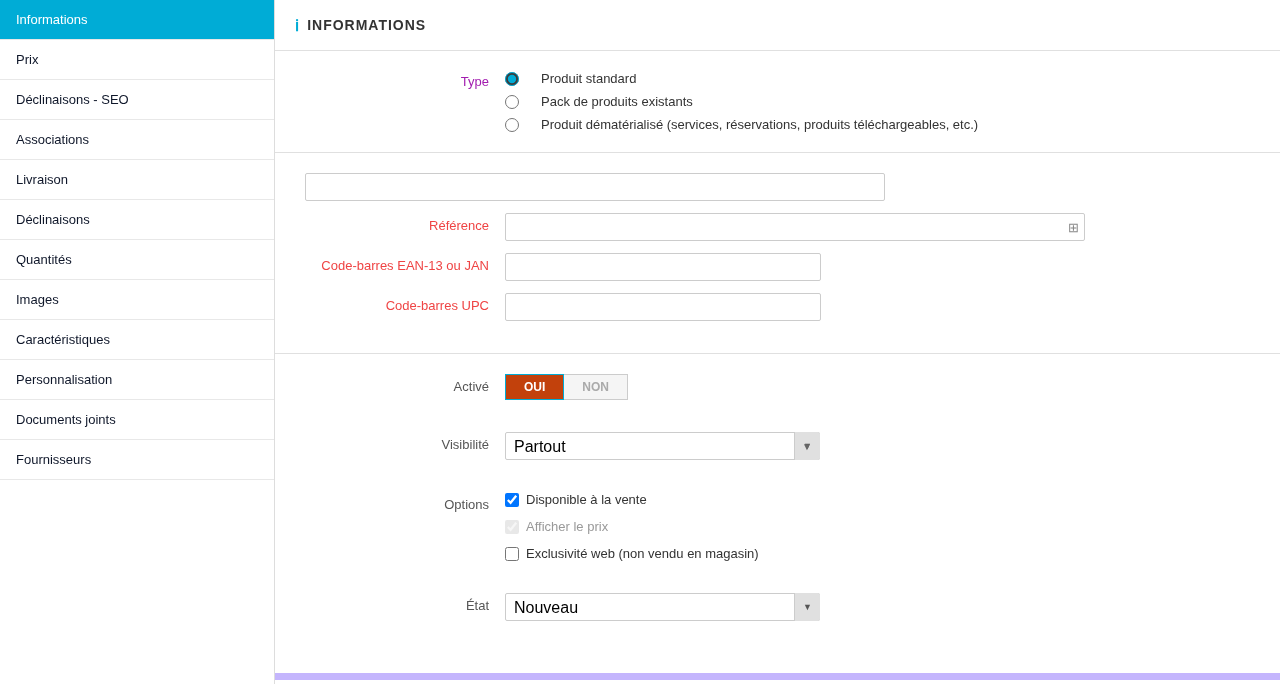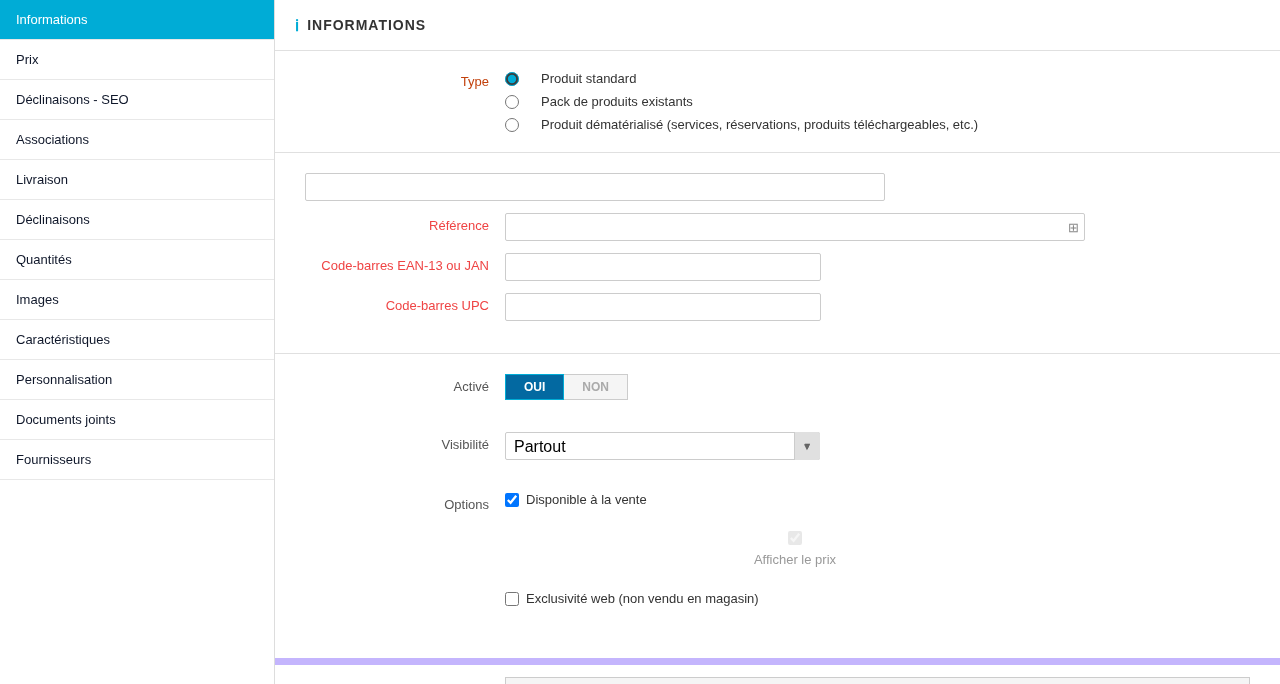--- a/index.html
+++ b/index.html
@@ -137,21 +137,21 @@
     .toggle-btn {
       padding: 5px 18px;
       border: 1px solid #ccc;
       font-size: 12px;
       font-weight: bold;
       cursor: pointer;
       background: #f0f0f0;
       color: #999;
     }
     .toggle-btn.active-yes {
-      background: #0369a1;
+      background: #c2410c;
       color: #fff;
       border-color: #00acd6;
     }
     .toggle-btn.inactive-no {
       background: #f5f5f5;
       color: #aaa;
       border-left: none;
     }
 
     
@@ -201,36 +201,35 @@
     .select-arrow-box::after {
       content: '▼';
       font-size: 9px;
       color: #555;
     }
 
     
     .options-group {
       display: flex;
       flex-direction: column;
-      gap: 24px;
+      gap: 12px;
     }
     .checkbox-option {
       display: flex;
       align-items: center;
       gap: 7px;
       font-size: 13px;
       color: #333;
     }
     .checkbox-option input[type="checkbox"] {
       width: 14px;
       height: 14px;
     }
     .checkbox-option.disabled {
       color: #999;
-      flex-direction: column;
     }
     .checkbox-option.disabled input[type="checkbox"] {
       opacity: 0.5;
     }
     .editor-label {
       min-width: 200px;
       text-align: right;
       padding-right: 16px;
       padding-top: 6px;
       color: #00acd6;
@@ -266,21 +265,21 @@
       display: flex;
       align-items: flex-start;
       padding: 20px 30px;
       border-bottom: 1px solid #e0e0e0;
     }
     .type-label {
       min-width: 200px;
       text-align: right;
       padding-right: 16px;
       padding-top: 3px;
-      color: #c2410c;
+      color: #a21caf;
       font-size: 13px;
     }
 
     .fields-section {
       padding: 20px 30px;
       border-bottom: 1px solid #e0e0e0;
     }
     .fields-section .form-row {
       border-bottom: none;
       margin-bottom: 12px;
@@ -408,20 +407,31 @@
             <input type="checkbox" checked="" disabled="" style="">
             <span>Afficher le prix</span>
           </label>
           <label class="checkbox-option">
             <input type="checkbox" style="">
             <span>Exclusivité web (non vendu en magasin)</span>
           </label>
         </div>
       </div>
     </div>
+    <div class="form-row">
+      <div class="form-label">État</div>
+      <div class="form-field">
+        <div style="position:relative;display:inline-block;max-width:315px;width:100%;">
+          <select class="form-select" style="width:100%;padding-right:30px;">
+            
+          <option>Nouveau</option><option>Utilisé</option><option>Reconditionné</option></select>
+          <div class="select-arrow-box"></div>
+        </div>
+      </div>
+    </div>
   </div>
 
   <div class="resume-section">
     <div style="display:flex;align-items:flex-start;">
       <div class="editor-label">Résumé</div>
       <div style="flex:1;">
 
         <div class="editor-toolbar">
           <button class="toolbar-btn">
             

